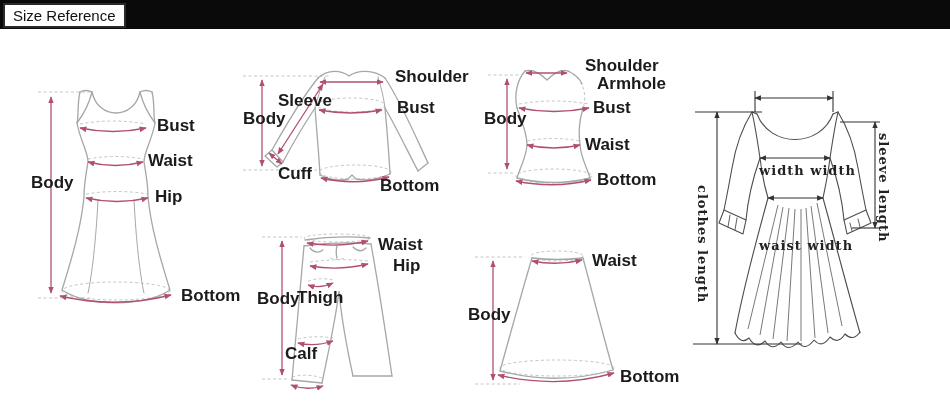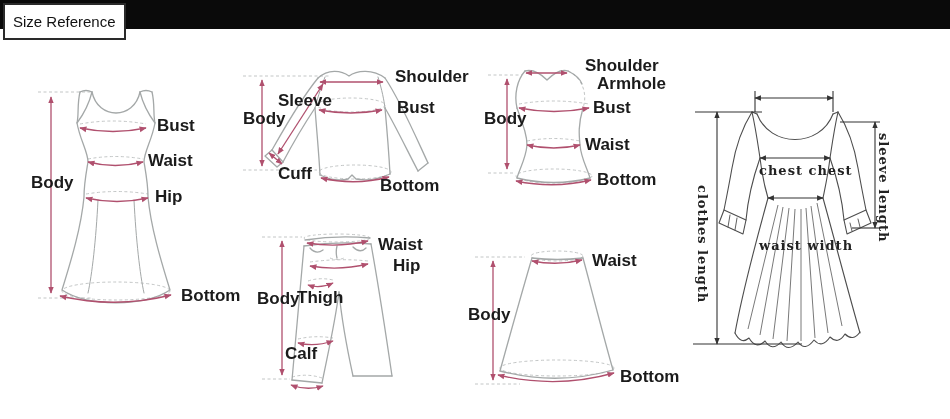--- a/index.html
+++ b/index.html
@@ -1,20 +1,20 @@
 <!DOCTYPE html>
 <html><head>
 <meta charset="utf-8">
 <style>
   html,body{margin:0;padding:0;background:#e8e8e8;}
   .screen{position:relative;width:950px;height:419px;background:#ffffff;overflow:hidden;
           font-family:"Liberation Sans",sans-serif;}
   .topbar{position:absolute;left:0;top:0;width:950px;height:29px;background:#0a0a0a;}
   .title-box{position:absolute;left:3px;top:3px;height:21px;background:#ffffff;
-             border:2px solid #2a2a2a;padding:6px 8px;display:flex;align-items:center;
+             border:2px solid #2a2a2a;padding:0 8px;display:flex;align-items:center;
              font-size:15px;color:#111;font-weight:500;white-space:nowrap;}
   .fig{position:absolute;}
   .fig svg{position:absolute;left:0;top:0;}
   .lbl{position:absolute;font-weight:bold;font-size:17px;line-height:18px;color:#1b1b1b;
        white-space:nowrap;}
   .slbl{position:absolute;font-family:"DejaVu Serif",serif;font-weight:bold;font-size:13px;
         line-height:15px;color:#222;white-space:nowrap;letter-spacing:1px;}
   .vert{transform:rotate(90deg);transform-origin:0 0;}
 </style>
 </head>
@@ -270,19 +270,19 @@
         <path d="M5,57 H72"></path>
           <path d="M3,289 H112"></path>
         <path d="M27,57 V289" marker-start="url(#m6b)" marker-end="url(#m6b)"></path>
         <path d="M150,67 H190"></path>
           <path d="M162,173 H190"></path>
         <path d="M185,67 V173" marker-start="url(#m6b)" marker-end="url(#m6b)"></path>
         <path d="M70,103 H140" marker-start="url(#m6b)" marker-end="url(#m6b)"></path>
         <path d="M78,143 H133" marker-start="url(#m6b)" marker-end="url(#m6b)"></path>
       </g>
     </svg>
-    <div class="slbl" style="left:69px;top:108px;">chest chest</div>
+    <div class="slbl" style="left:69px;top:108px;">width width</div>
     <div class="slbl" style="left:69px;top:156px;margin-top:27px;">waist width</div>
     <div class="slbl vert" style="left:20px;top:130px;">clothes length</div>
     <div class="slbl vert" style="left:201px;top:78px;">sleeve length</div>
   </div>
 
 </div>
 
 </body></html>

